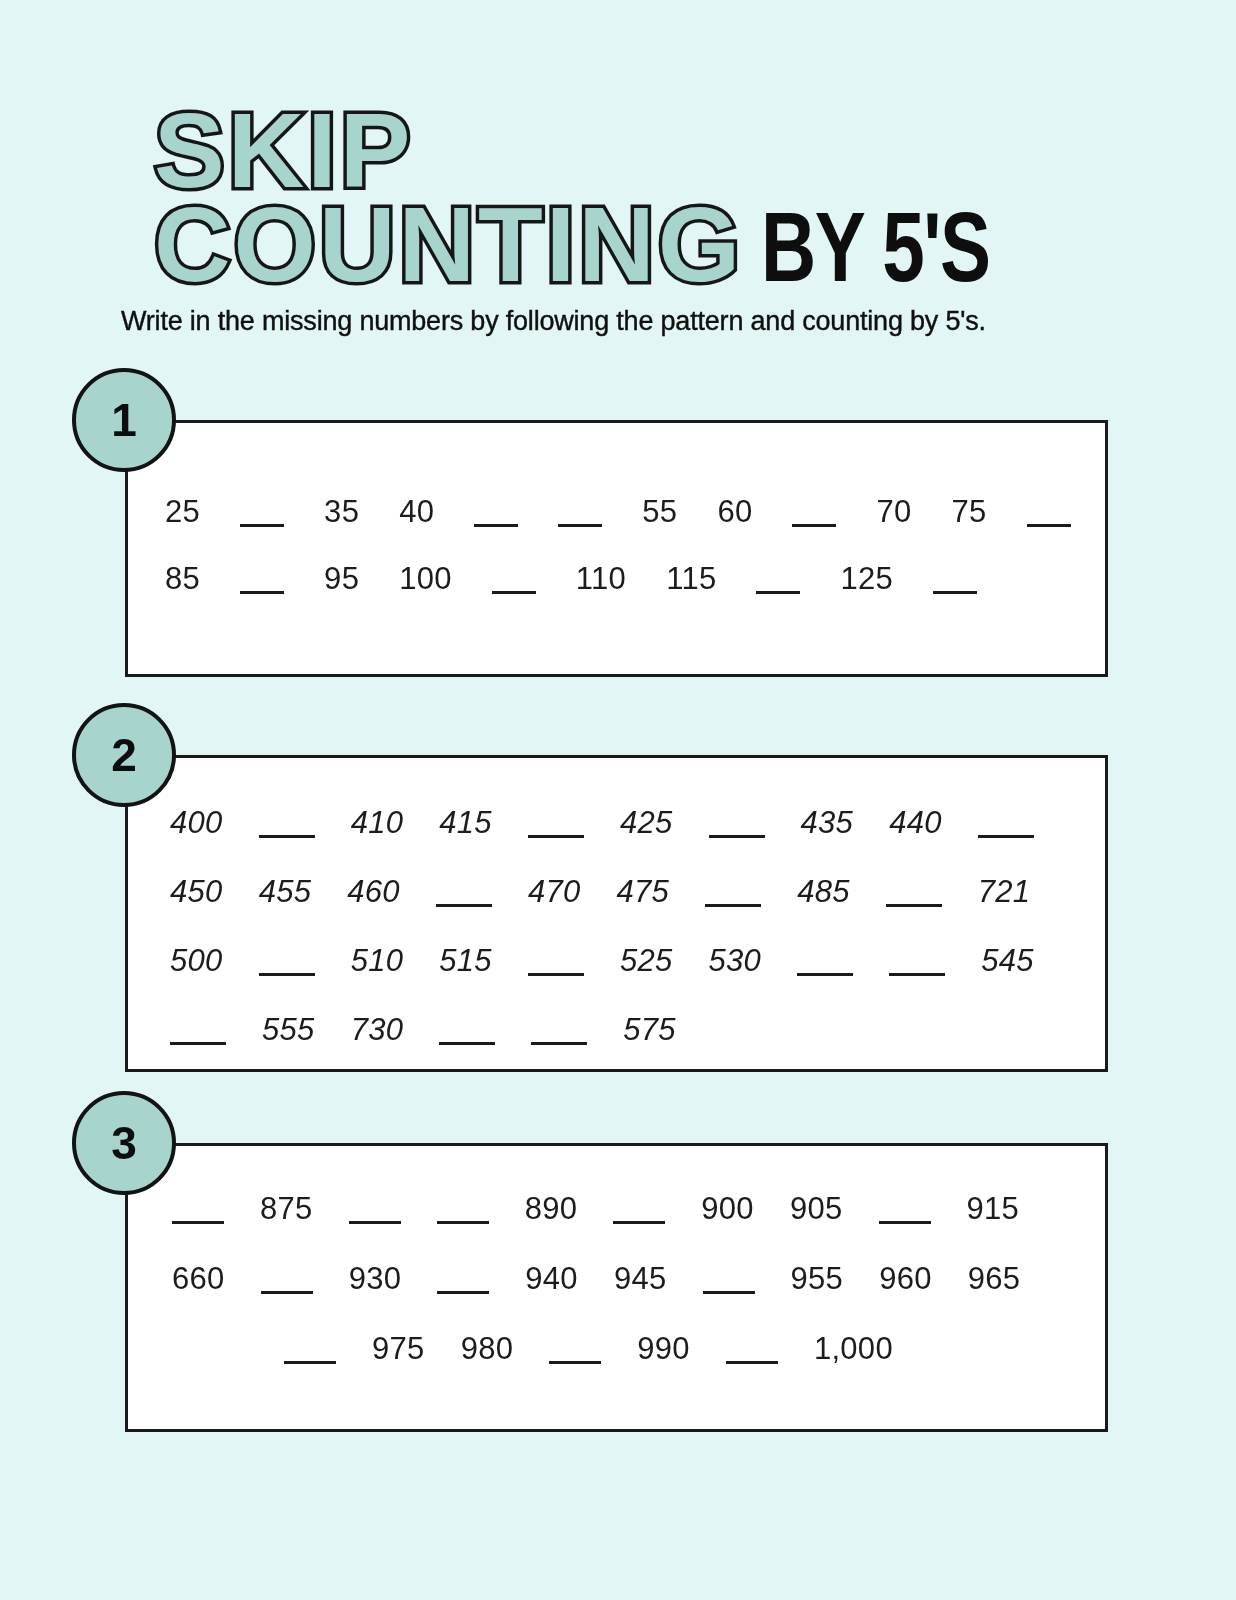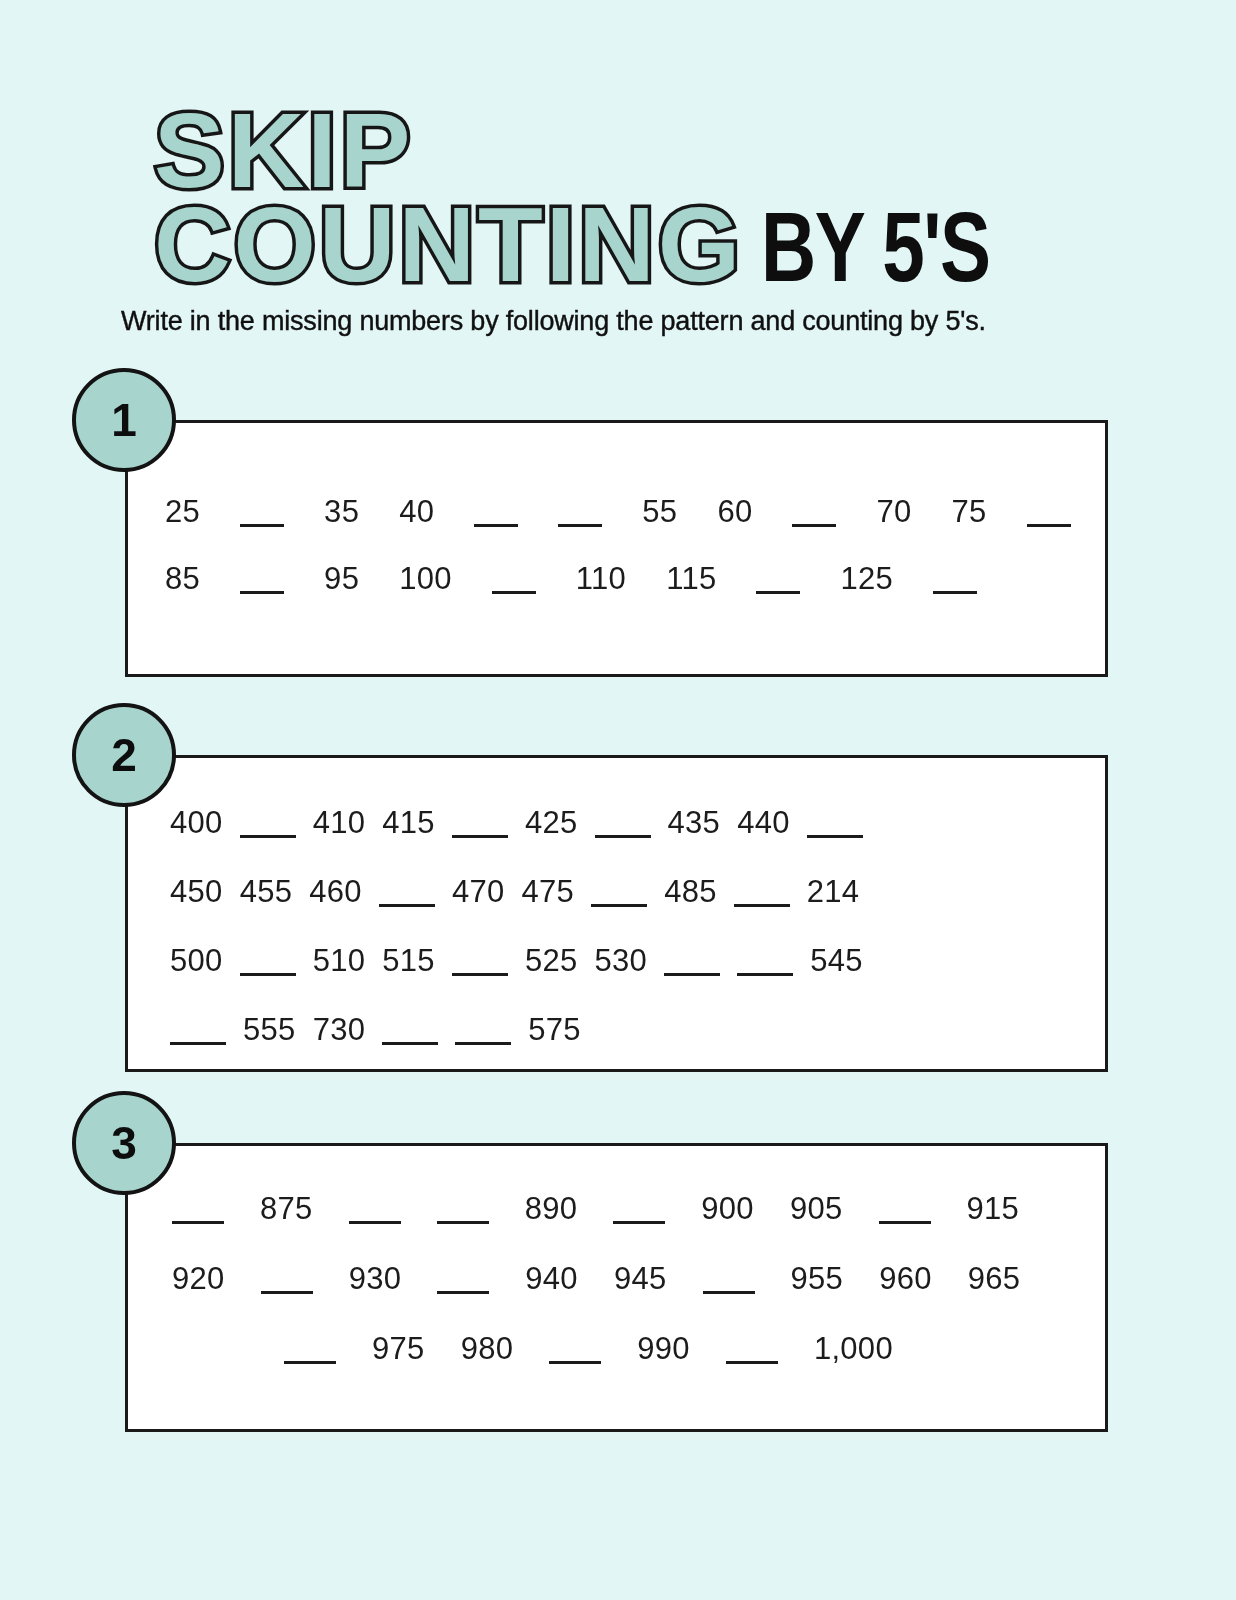--- a/index.html
+++ b/index.html
@@ -73,21 +73,21 @@
     display:flex;align-items:center;justify-content:center;
     font-size:46px;font-weight:700;color:#0d0d0d;
     z-index:2;
   }
   .badge-1{top:368px;}
   .badge-2{top:703px;}
   .badge-3{top:1091px;}
 
   .num-row{display:flex;align-items:baseline;line-height:37px;height:37px;}
   .panel-1 .num-row{gap:40px;}
-  .panel-2 .num-row{gap:17px;}
+  .panel-2 .num-row{gap:36px;font-style:italic;}
   .panel-3 .num-row{gap:36px;}
   .num-row.centered{margin-left:112px;}
   .num{font-size:31px;font-weight:400;color:#1c1c1c;letter-spacing:0.3px;white-space:nowrap;}
   .blank{
     display:inline-block;height:8px;
     border-bottom:3px solid #1b1b1b;
     position:relative;top:5px;
   }
   .panel-1 .blank{width:44px;}
   .panel-2 .blank{width:56px;}
@@ -159,21 +159,21 @@
         <div class="num-row">
           <span class="num">450</span>
           <span class="num">455</span>
           <span class="num">460</span>
           <span class="blank"></span>
           <span class="num">470</span>
           <span class="num">475</span>
           <span class="blank"></span>
           <span class="num">485</span>
           <span class="blank"></span>
-          <span class="num">214</span>
+          <span class="num">721</span>
         </div>
         <div class="num-row">
           <span class="num">500</span>
           <span class="blank"></span>
           <span class="num">510</span>
           <span class="num">515</span>
           <span class="blank"></span>
           <span class="num">525</span>
           <span class="num">530</span>
           <span class="blank"></span>
@@ -200,21 +200,21 @@
           <span class="blank"></span>
           <span class="blank"></span>
           <span class="num">890</span>
           <span class="blank"></span>
           <span class="num">900</span>
           <span class="num">905</span>
           <span class="blank"></span>
           <span class="num">915</span>
         </div>
         <div class="num-row">
-          <span class="num">920</span>
+          <span class="num">660</span>
           <span class="blank"></span>
           <span class="num">930</span>
           <span class="blank"></span>
           <span class="num">940</span>
           <span class="num">945</span>
           <span class="blank"></span>
           <span class="num">955</span>
           <span class="num">960</span>
           <span class="num">965</span>
         </div>

